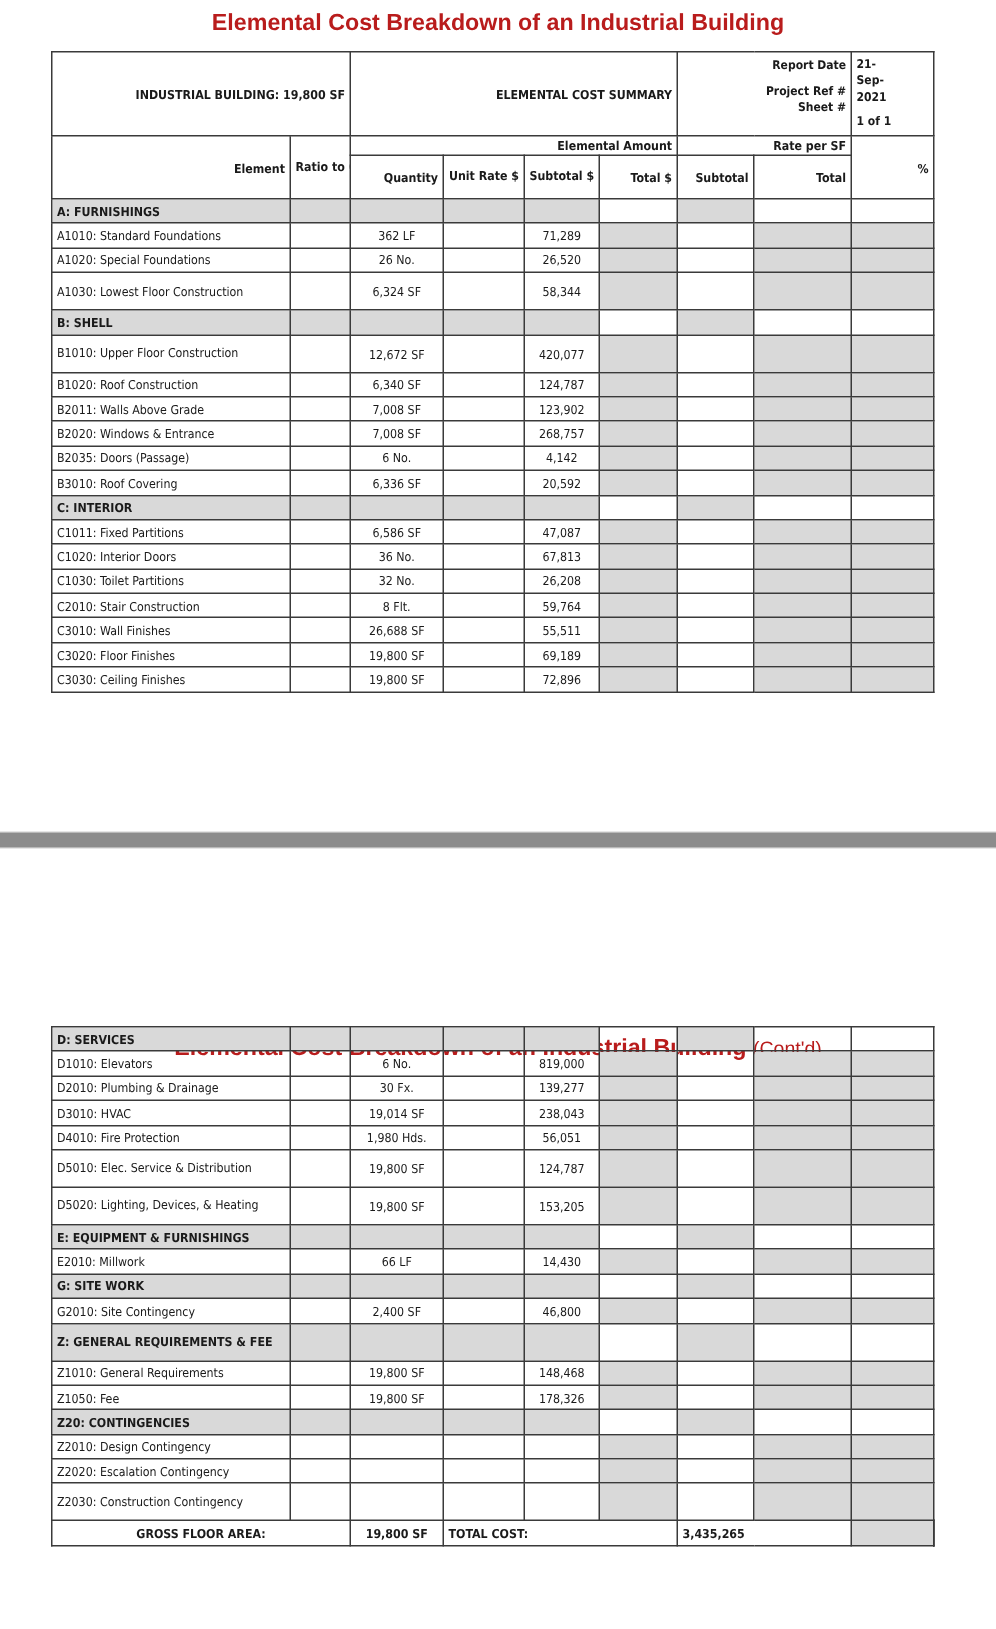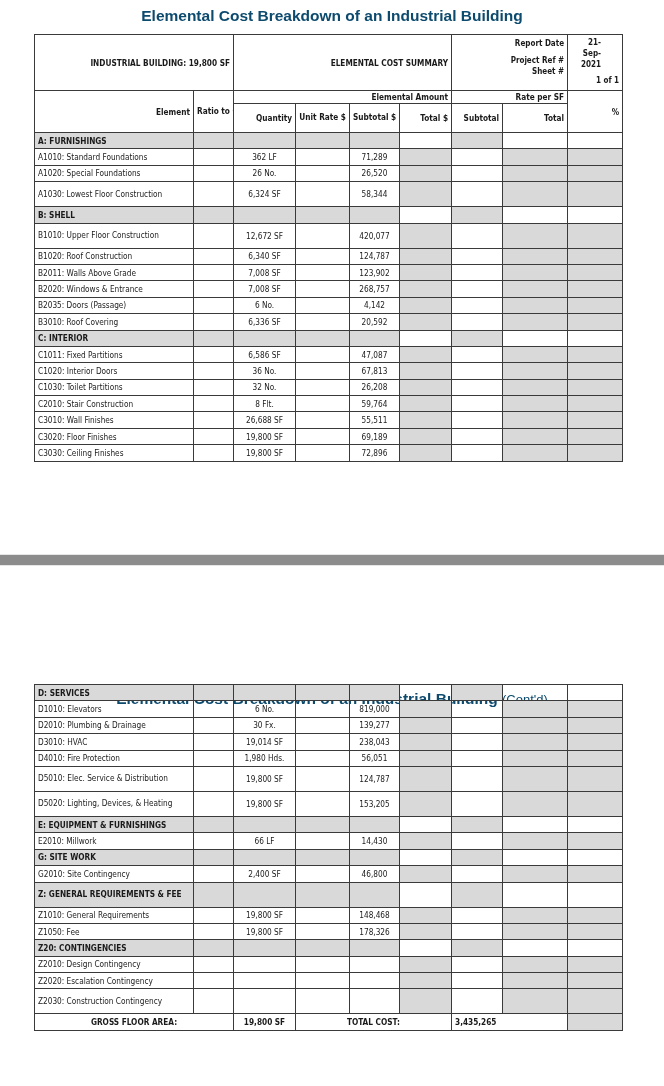--- a/index.html
+++ b/index.html
@@ -1,21 +1,21 @@
 <!DOCTYPE html>
 <html><head>
 <meta charset="utf-8">
 <style>
   * { box-sizing: border-box; margin: 0; padding: 0; }
   html, body { width: 664px; height: 1086px; background: #ffffff; overflow: hidden; }
   body { position: relative; font-family: "Liberation Sans", sans-serif; color: #1a1a1a; }
 
   .title {
     position: absolute; left: 0; width: 664px; text-align: center;
-    font-family: "Liberation Sans", sans-serif; font-weight: bold; font-size: 15.5px; color: #0c4a6e;
+    font-family: "Liberation Sans", sans-serif; font-weight: bold; font-size: 15.5px; color: #b91c1c;
   }
   .title .suffix { font-weight: normal; font-size: 13px; }
   #title1 { top: 7px; }
   #title2 { top: 658px; margin-top: 32px; }
 
   .divider {
     position: absolute; left: 0; top: 554px; width: 664px; height: 12px;
     background: #8c8c8c; border-top: 1px solid #e6e6e6; border-bottom: 1px solid #e6e6e6;
   }
 
@@ -62,21 +62,21 @@
   </colgroup>
   <tbody id="tbody1">
     <tr class="hdr" style="height:56px">
       <td colspan="2">INDUSTRIAL BUILDING: 19,800 SF</td>
       <td colspan="4">ELEMENTAL COST SUMMARY</td>
       <td colspan="2" class="meta-block">
         <div style="margin-top:3px">Report Date</div>
         <div style="margin-top:5px">Project Ref #</div>
         <div>Sheet #</div>
       </td>
-      <td class="meta-date" style="text-align:right">
+      <td class="meta-date" style="text-align:left">
         <div style="white-space:normal;width:30px">21-Sep-2021</div>
         <div style="margin-top:6px">1 of 1</div>
       </td>
     </tr>
     <tr class="hdr" style="height:13px">
       <td rowspan="2">Element</td>
       <td rowspan="2" class="wrap">Ratio to GFA</td>
       <td colspan="4">Elemental Amount</td>
       <td colspan="2">Rate per SF</td>
       <td rowspan="2">%</td>
@@ -515,20 +515,20 @@
         <td></td>
         <td class="c"></td>
         <td class="g"></td>
         <td></td>
         <td class="g"></td>
         <td class="g"></td>
       </tr>
       <tr class="total-row">
         <td class="c" colspan="2">GROSS FLOOR AREA:</td>
         <td class="c">19,800 SF</td>
-        <td colspan="3" style="text-align:center">TOTAL COST:</td>
+        <td colspan="3" style="text-align:left">TOTAL COST:</td>
         <td colspan="2">3,435,265</td>
         <td class="g"></td>
         <td></td>
         <td></td>
       </tr>
     </tbody>
 </table>
 
 </body></html>

